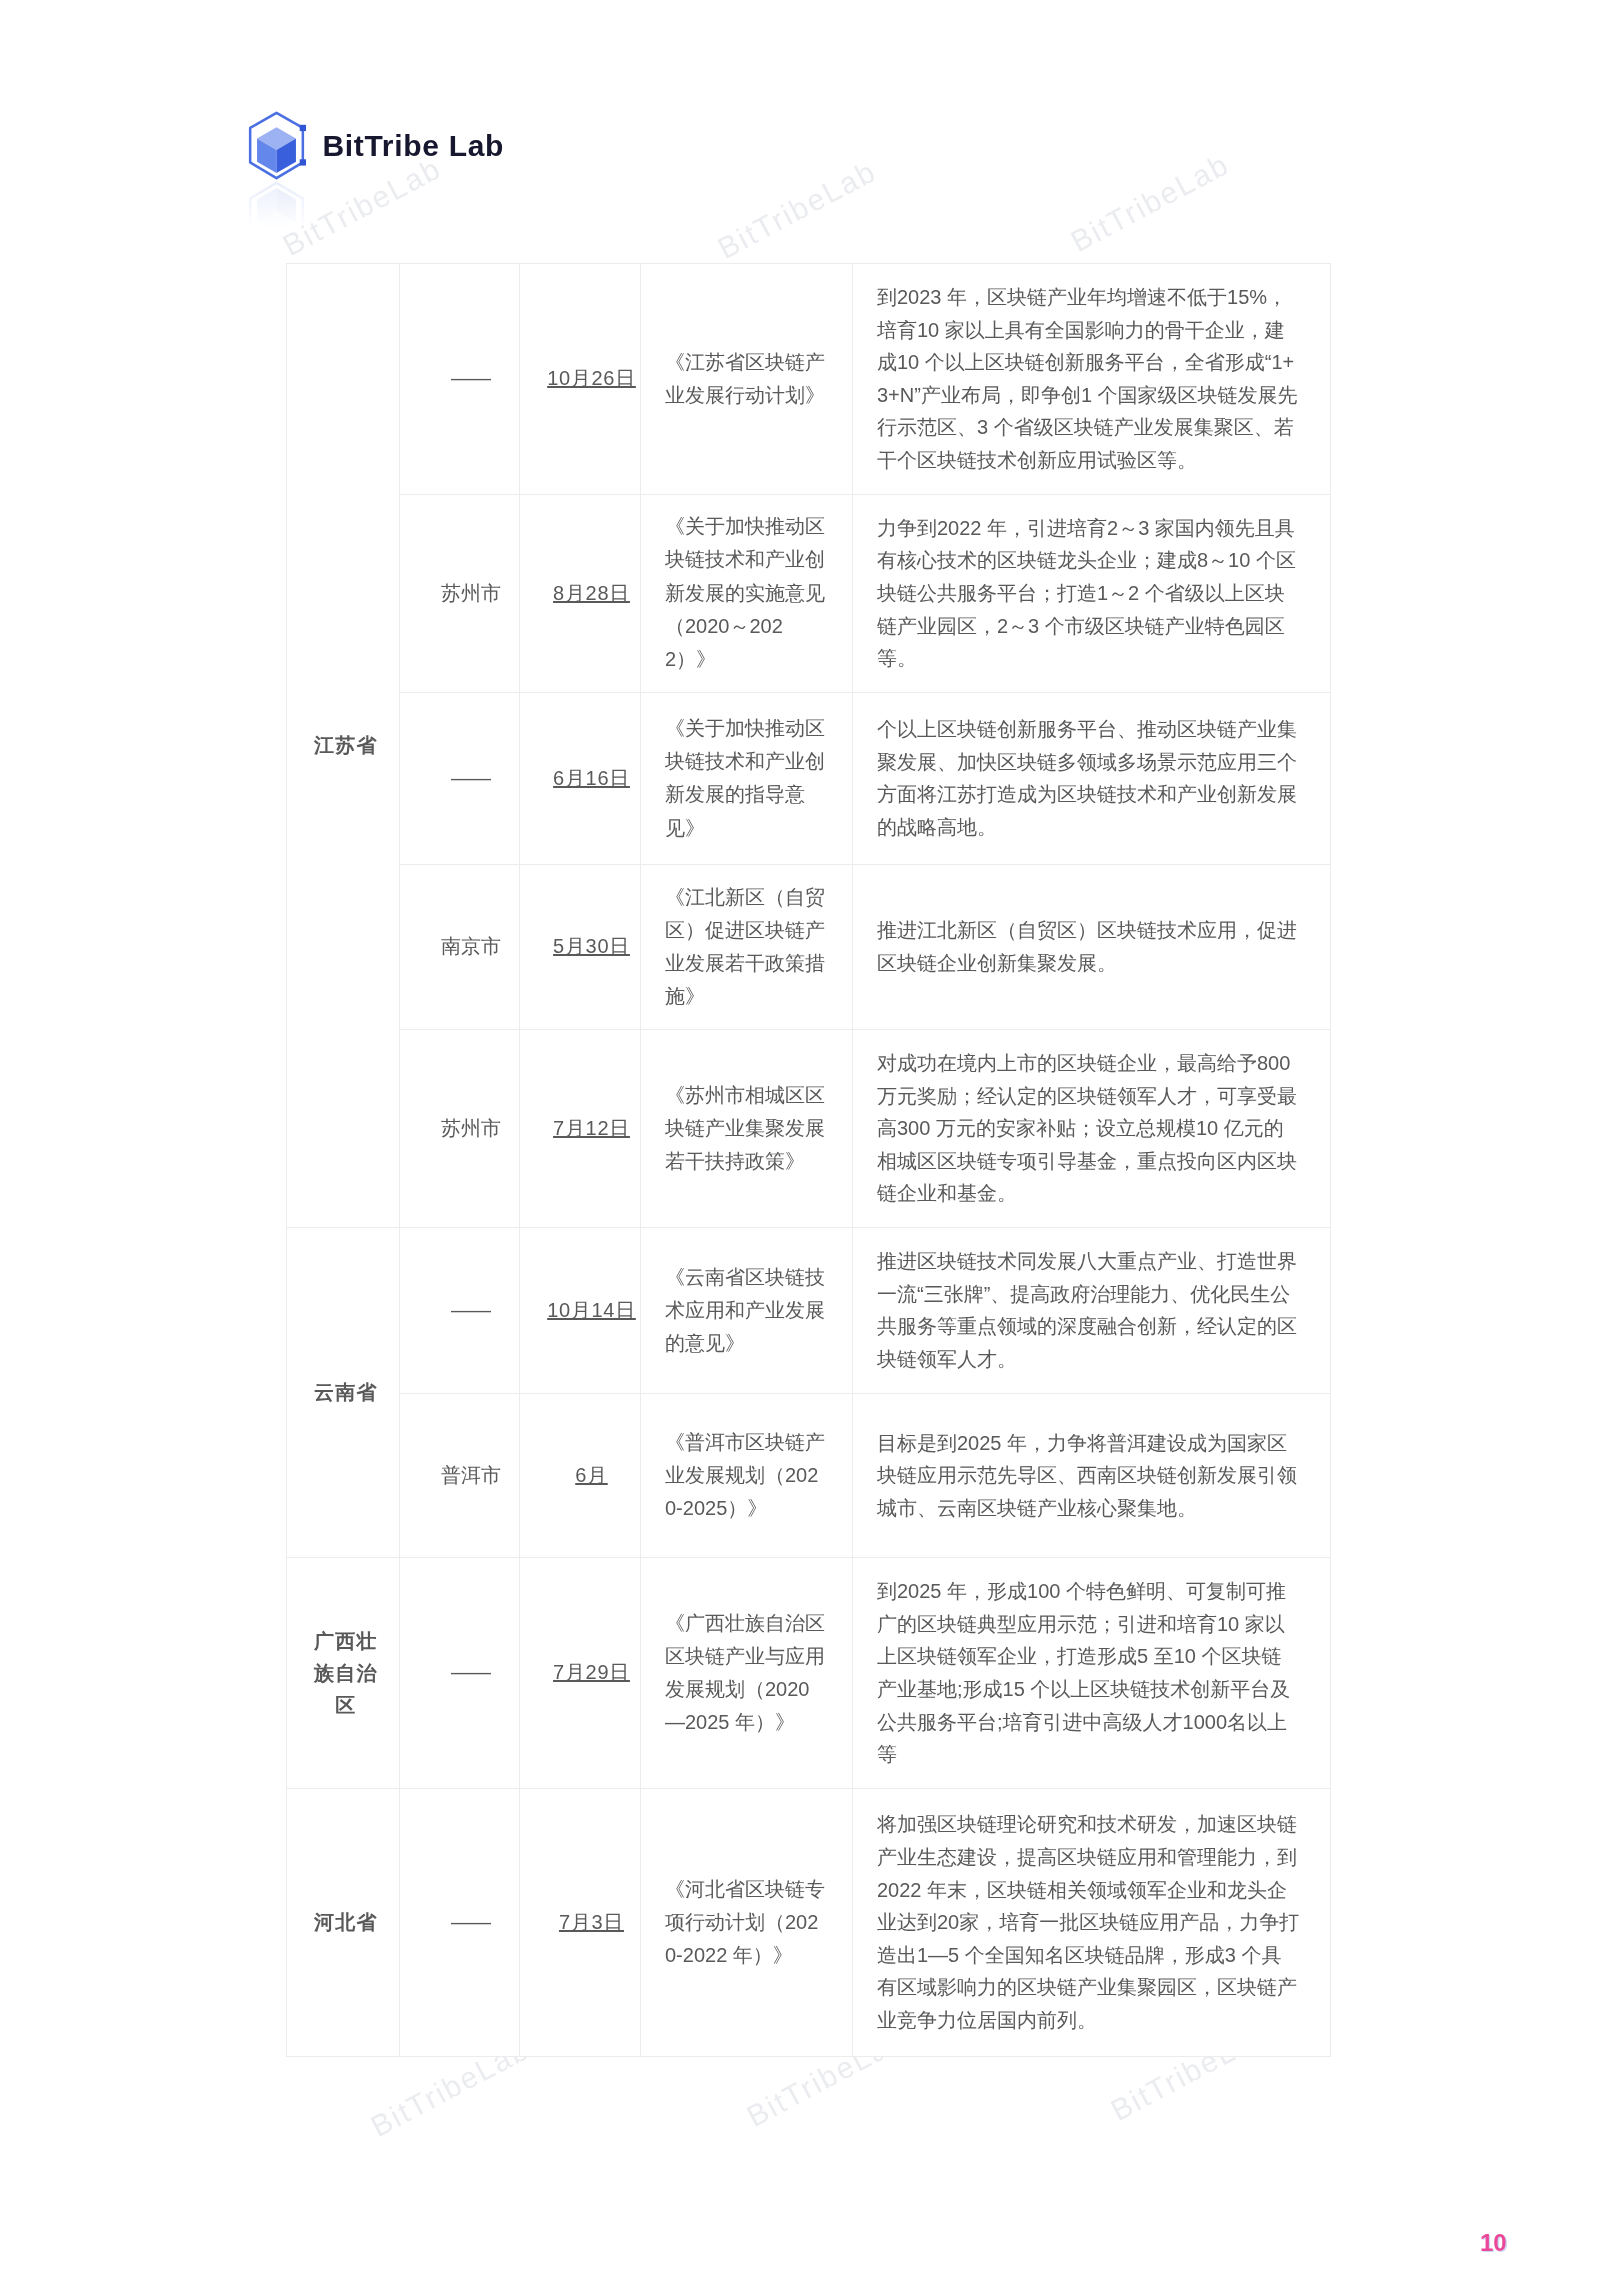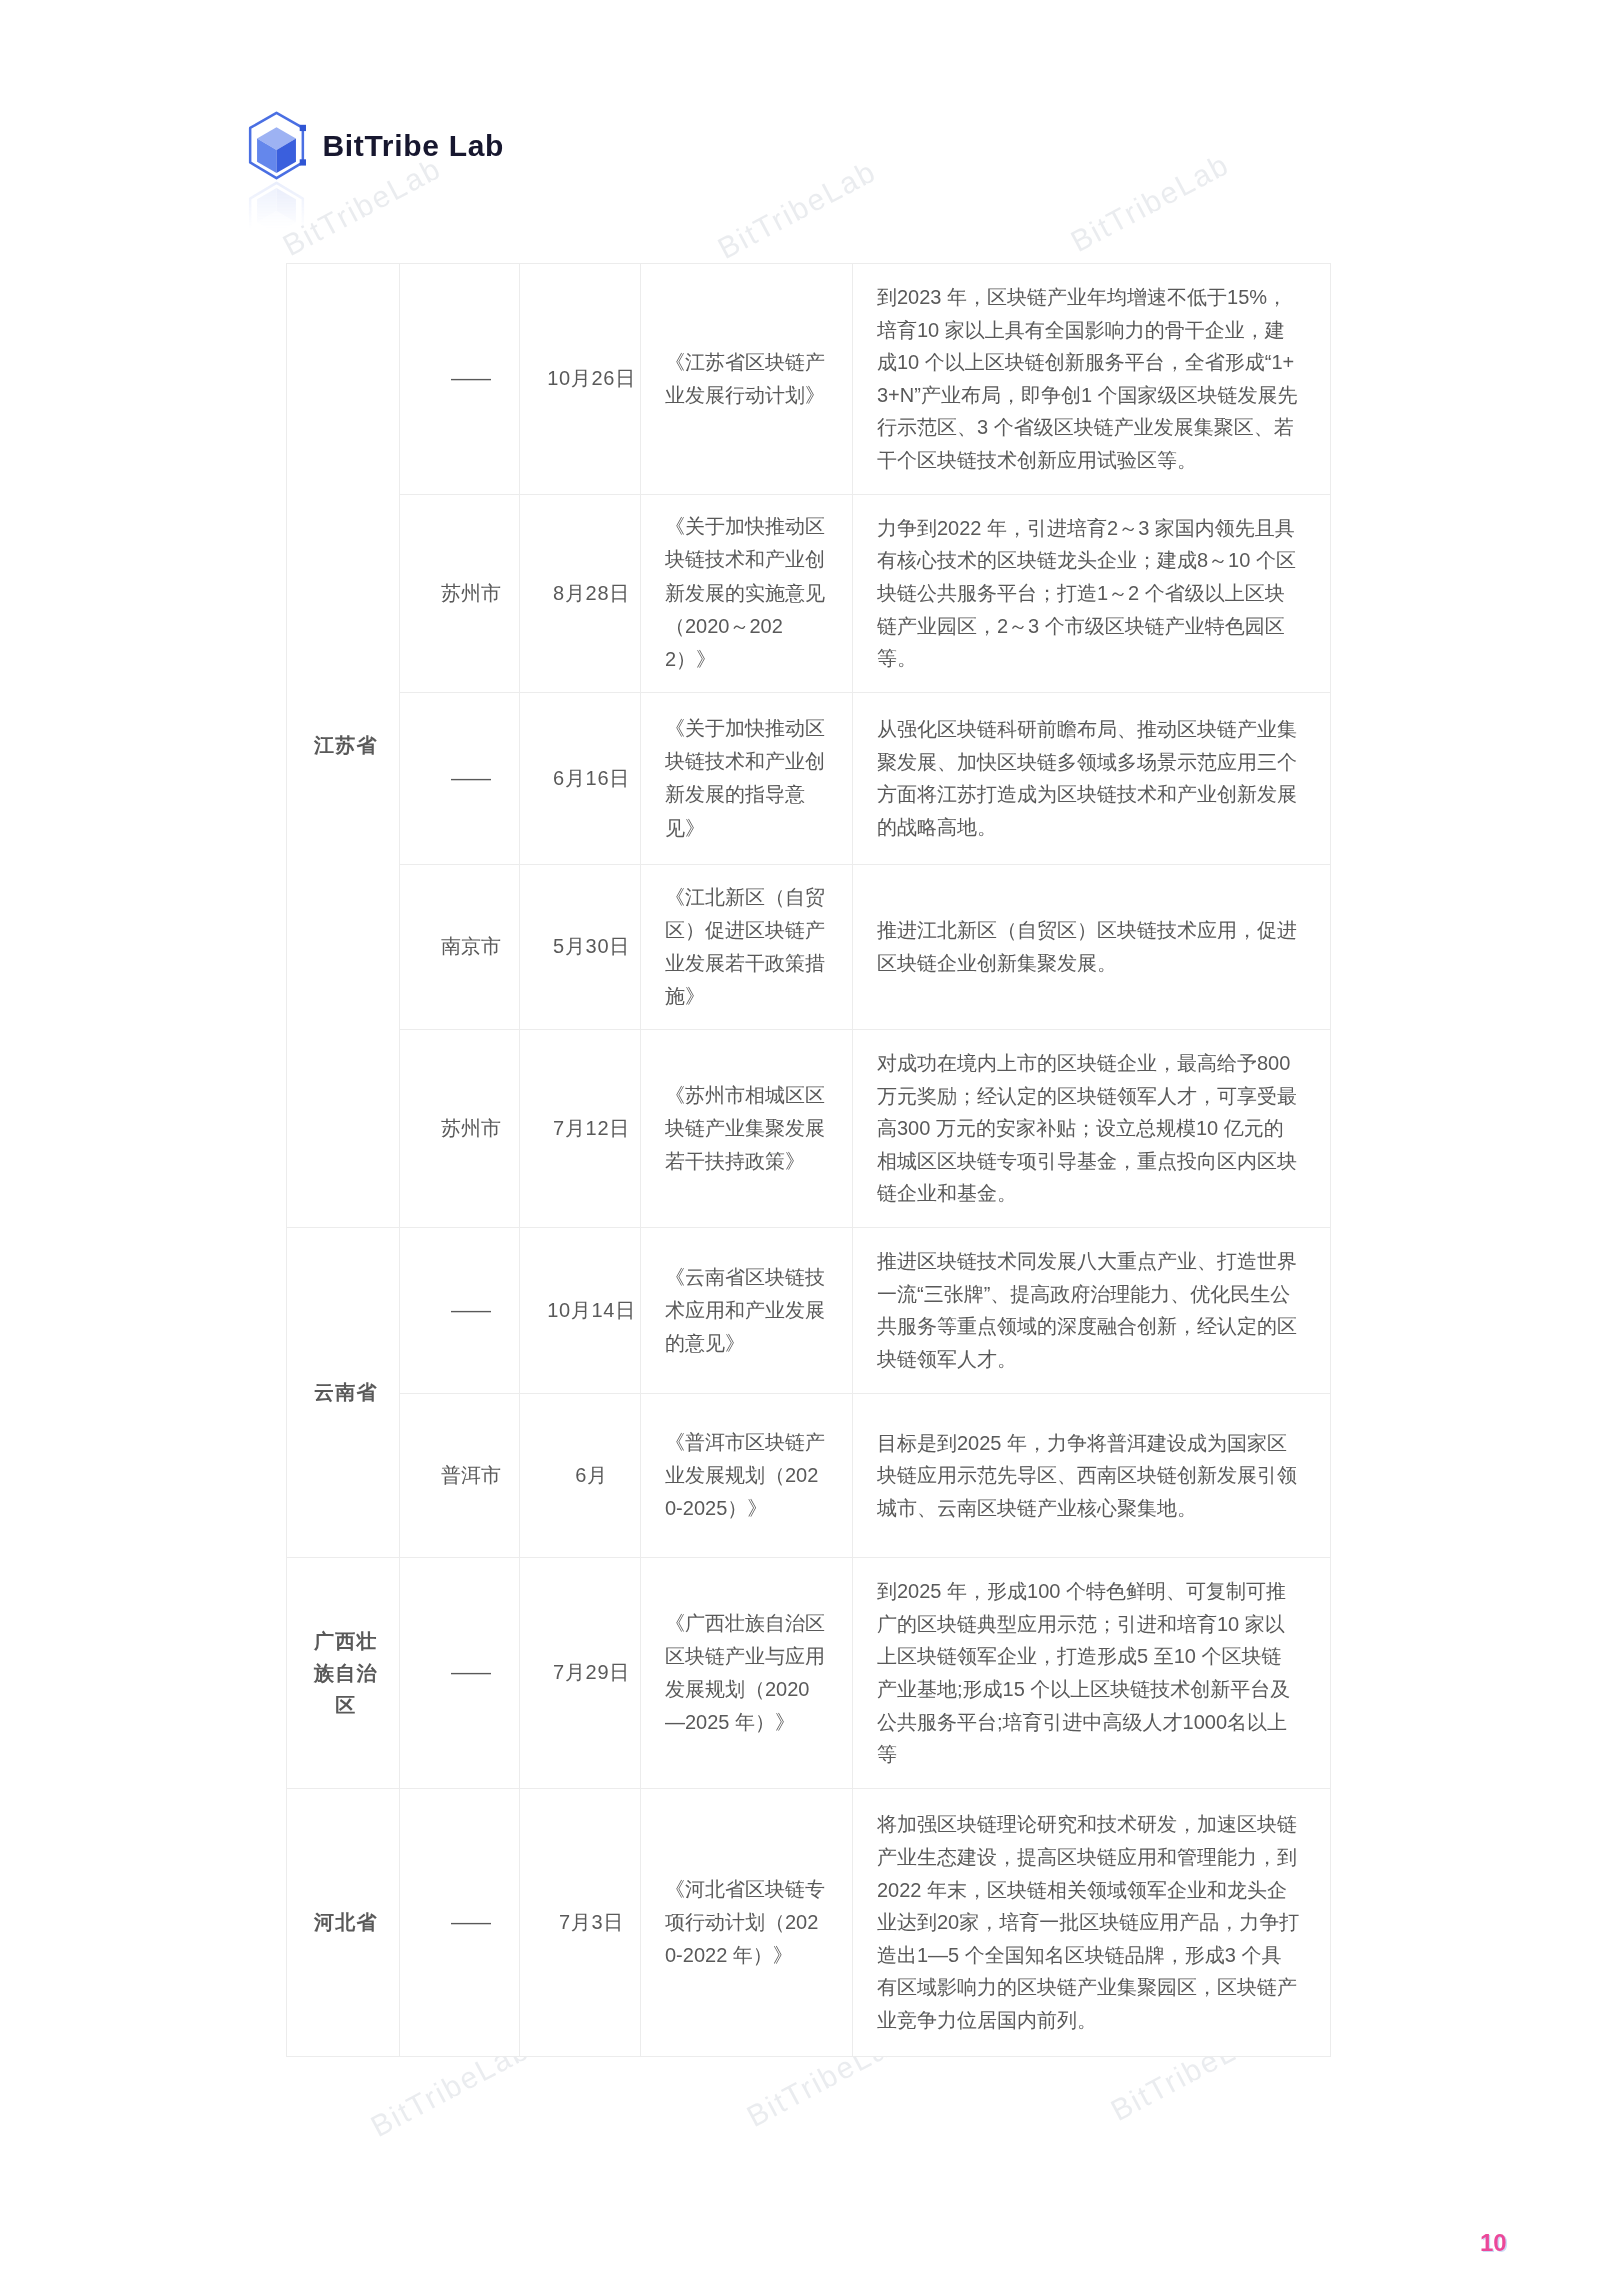--- a/index.html
+++ b/index.html
@@ -47,21 +47,21 @@
     font-size:20px;color:#595959;
     vertical-align:middle;
     word-break:break-all;
     padding-left:24px;
   }
   td.province{
     font-weight:700;color:#414141;letter-spacing:1.3px;
     text-align:center;padding:0 18.3px 0 23.6px;line-height:1.6;
   }
   td.city{text-align:center;color:#595959;}
-  td.date{text-align:center;color:#595959;letter-spacing:0.7px;}
+  td.date{text-align:center;color:#595959;letter-spacing:0.7px;text-decoration:underline;}
   td.policy-name{
     color:#595959;line-height:1.66;padding:15.7px 23.6px;
   }
   td.description{
     text-align:left;color:#5d5d5d;line-height:1.63;padding:17px 29px 17px 29px;
   }
 
   
   .page-number{
     position:absolute;left:1480px;top:2229px;
@@ -116,21 +116,21 @@
       <tr style="height: 186px;">
         <td class="city">苏州市</td>
         <td class="date">8月28日</td>
         <td class="policy-name">《关于加快推动区块链技术和产业创新发展的实施意见（2020～2022）》</td>
         <td class="description">力争到2022 年，引进培育2～3 家国内领先且具有核心技术的区块链龙头企业；建成8～10 个区块链公共服务平台；打造1～2 个省级以上区块链产业园区，2～3 个市级区块链产业特色园区等。</td>
       </tr>
       <tr style="height: 172px;">
         <td class="city">——</td>
         <td class="date">6月16日</td>
         <td class="policy-name">《关于加快推动区块链技术和产业创新发展的指导意见》</td>
-        <td class="description">从强化区块链科研前瞻布局、推动区块链产业集聚发展、加快区块链多领域多场景示范应用三个方面将江苏打造成为区块链技术和产业创新发展的战略高地。</td>
+        <td class="description">个以上区块链创新服务平台、推动区块链产业集聚发展、加快区块链多领域多场景示范应用三个方面将江苏打造成为区块链技术和产业创新发展的战略高地。</td>
       </tr>
       <tr style="height: 154px;">
         <td class="city">南京市</td>
         <td class="date">5月30日</td>
         <td class="policy-name">《江北新区（自贸区）促进区块链产业发展若干政策措施》</td>
         <td class="description">推进江北新区（自贸区）区块链技术应用，促进区块链企业创新集聚发展。</td>
       </tr>
       <tr style="height: 188px;">
         <td class="city">苏州市</td>
         <td class="date">7月12日</td>

